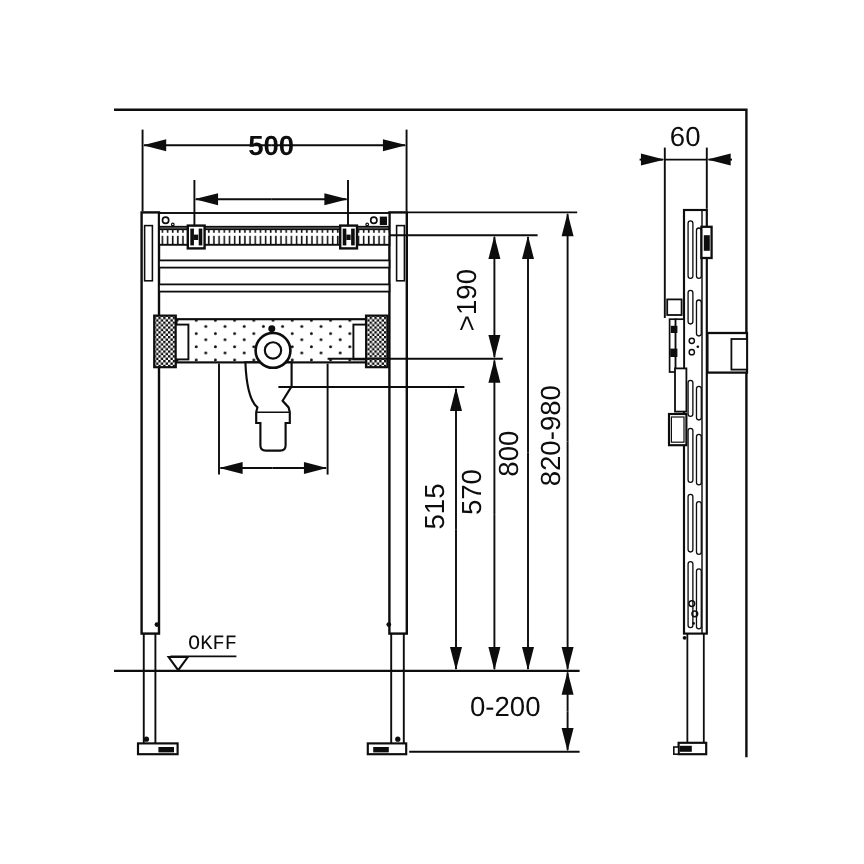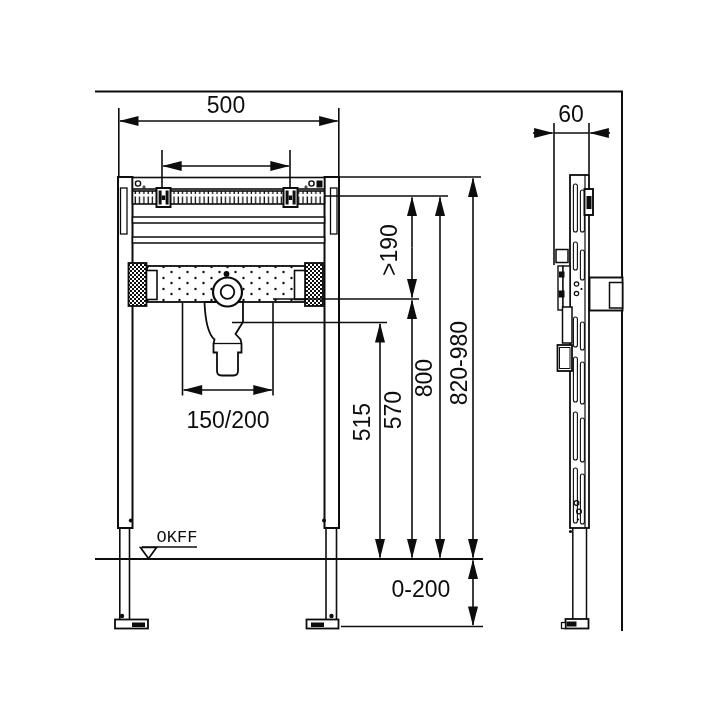--- a/index.html
+++ b/index.html
@@ -191,23 +191,22 @@
 
     <line x1="554" y1="133" x2="589" y2="133"></line>
     <line x1="533" y1="133" x2="552.6" y2="133" marker-end="url(#arr)"></line>
     <line x1="610" y1="133" x2="590.4" y2="133" marker-end="url(#arr)"></line>
 
     <line x1="142" y1="547" x2="197" y2="547" stroke-width="1.5"></line>
     <polygon points="140.5,547.5 156.5,547.5 148.5,558.5" fill="#fff" stroke-width="1.7"></polygon>
   </g>
 </svg>
 
-  <div class="lbl" style="left:186px;top:93px;width:80px;">500</div>
+  <div class="lbl" style="left:186px;top:109px;width:80px;font-weight:bold;">500</div>
   <div class="lbl" style="left:546px;top:102px;width:50px;">60</div>
   <div class="lbl rot" style="left:354px;top:238px;width:70px;">&gt;190</div>
   <div class="lbl rot" style="left:327px;top:410px;width:70px;">515</div>
   <div class="lbl rot" style="left:358px;top:398px;width:70px;">570</div>
   <div class="lbl rot" style="left:389px;top:366px;width:70px;">800</div>
   <div class="lbl rot" style="left:404px;top:351px;width:110px;">820-980</div>
-  <div class="lbl" style="left:173px;top:408px;width:110px;">150/200</div>
   <div class="lbl" style="left:376px;top:577px;width:90px;">0-200</div>
   <div class="lbl small" style="left:142px;top:529px;width:70px;font-family:Liberation Mono, monospace;">OKFF</div>
 </div>
 
 </body></html>

